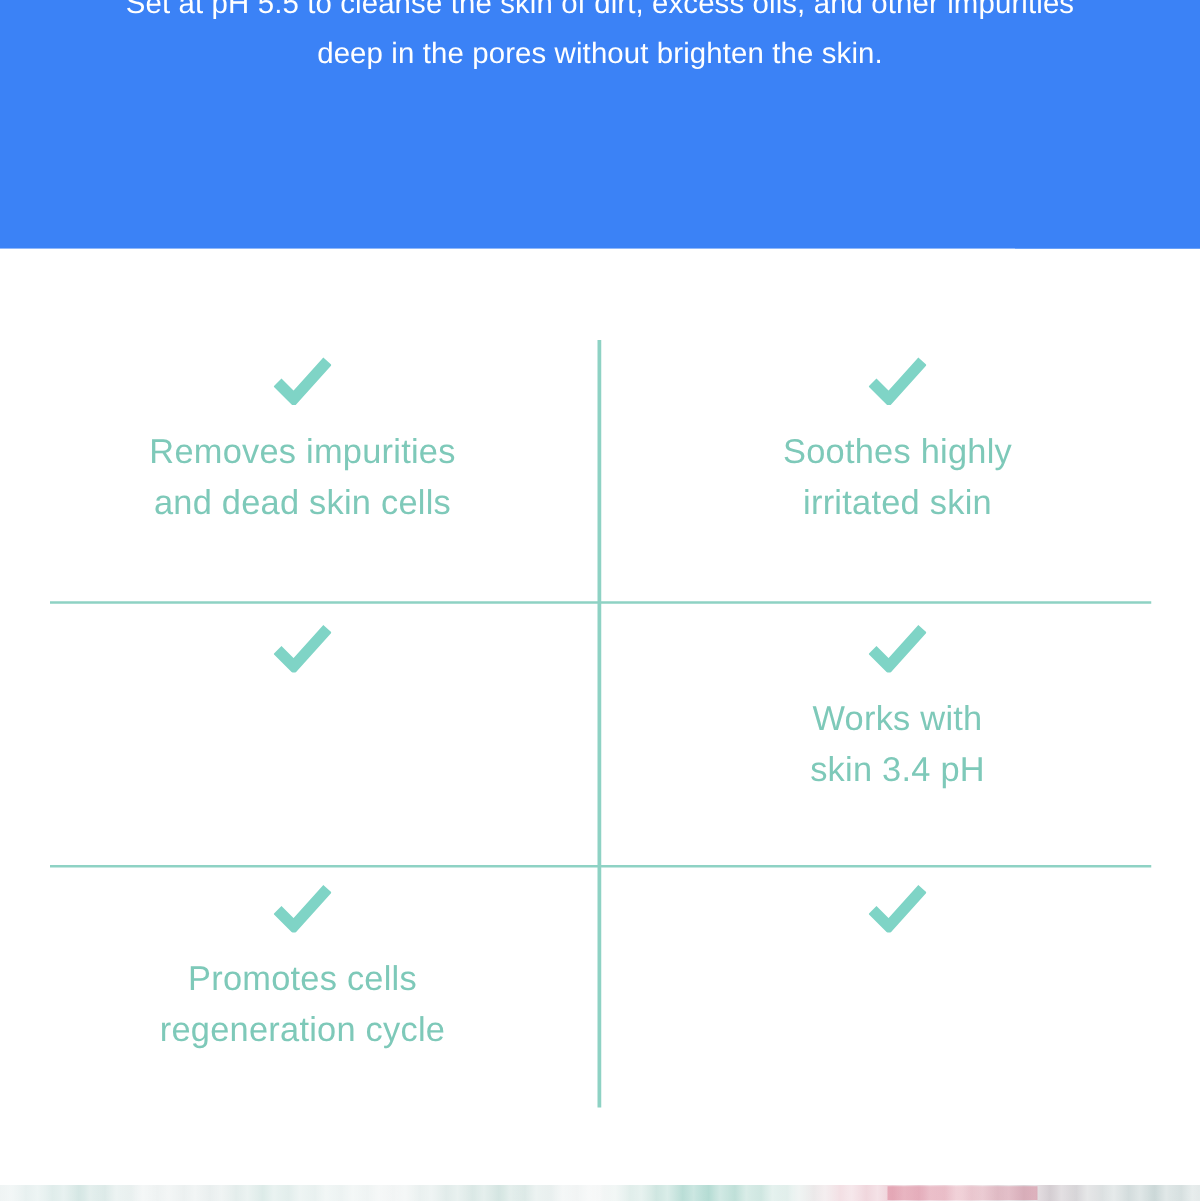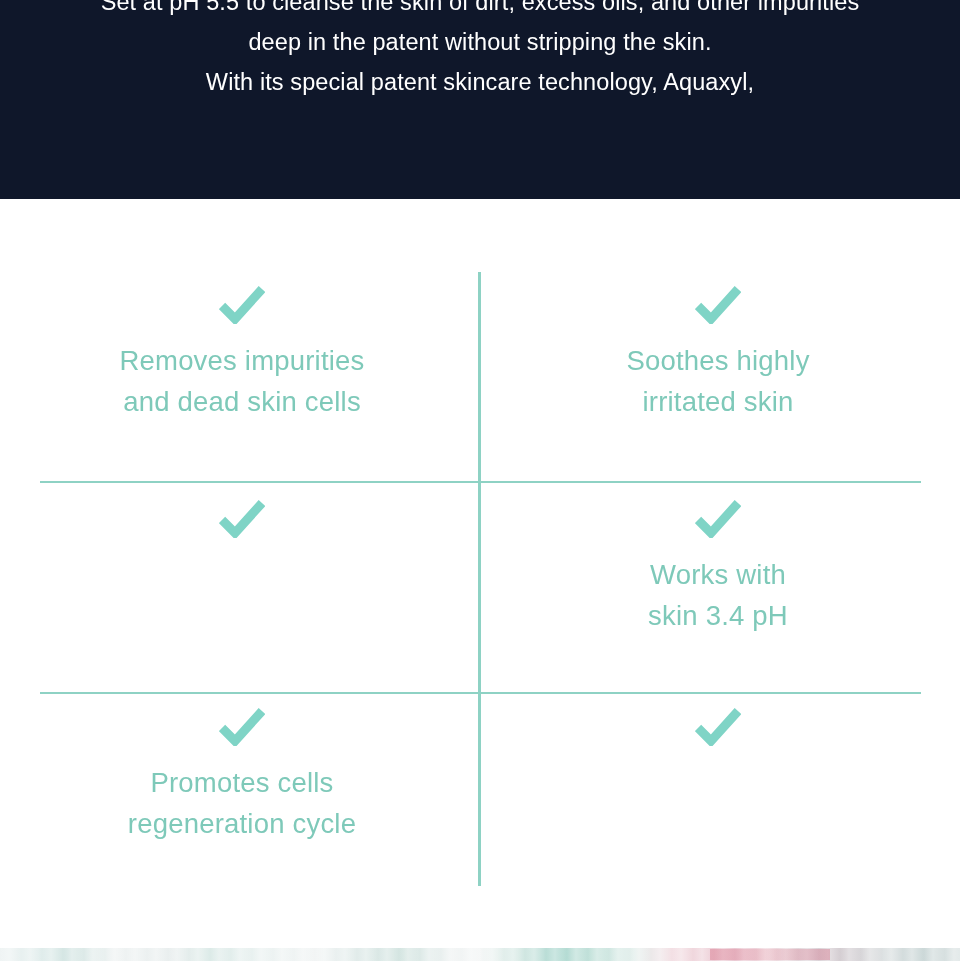--- a/index.html
+++ b/index.html
@@ -22,21 +22,21 @@
     background: #ffffff;
   }
 
   
   .intro-banner {
     position: absolute;
     left: 0;
     top: 0;
     width: 960px;
     height: 199px;
-    background: #0f172a;
+    background: #3b82f6;
     overflow: hidden;
   }
   .intro-lines {
     position: absolute;
     left: 0;
     top: -18px;
     width: 960px;
     text-align: center;
   }
   .intro-line {
@@ -184,22 +184,21 @@
   }
 </style>
 </head>
 <body>
 
 <div class="page">
 
   <section class="intro-banner">
     <div class="intro-lines">
       <span class="intro-line">Set at pH 5.5 to cleanse the skin of dirt, excess oils, and other impurities</span>
-      <span class="intro-line">deep in the patent without stripping the skin.</span>
-      <span class="intro-line">With its special patent skincare technology, Aquaxyl,</span>
+      <span class="intro-line">deep in the pores without brighten the skin.</span>
     </div>
   </section>
 
   <section class="benefits">
     <div class="grid">
 
       <div class="divider-v"></div>
       <div class="divider-h h-1"></div>
       <div class="divider-h h-2"></div>
 

